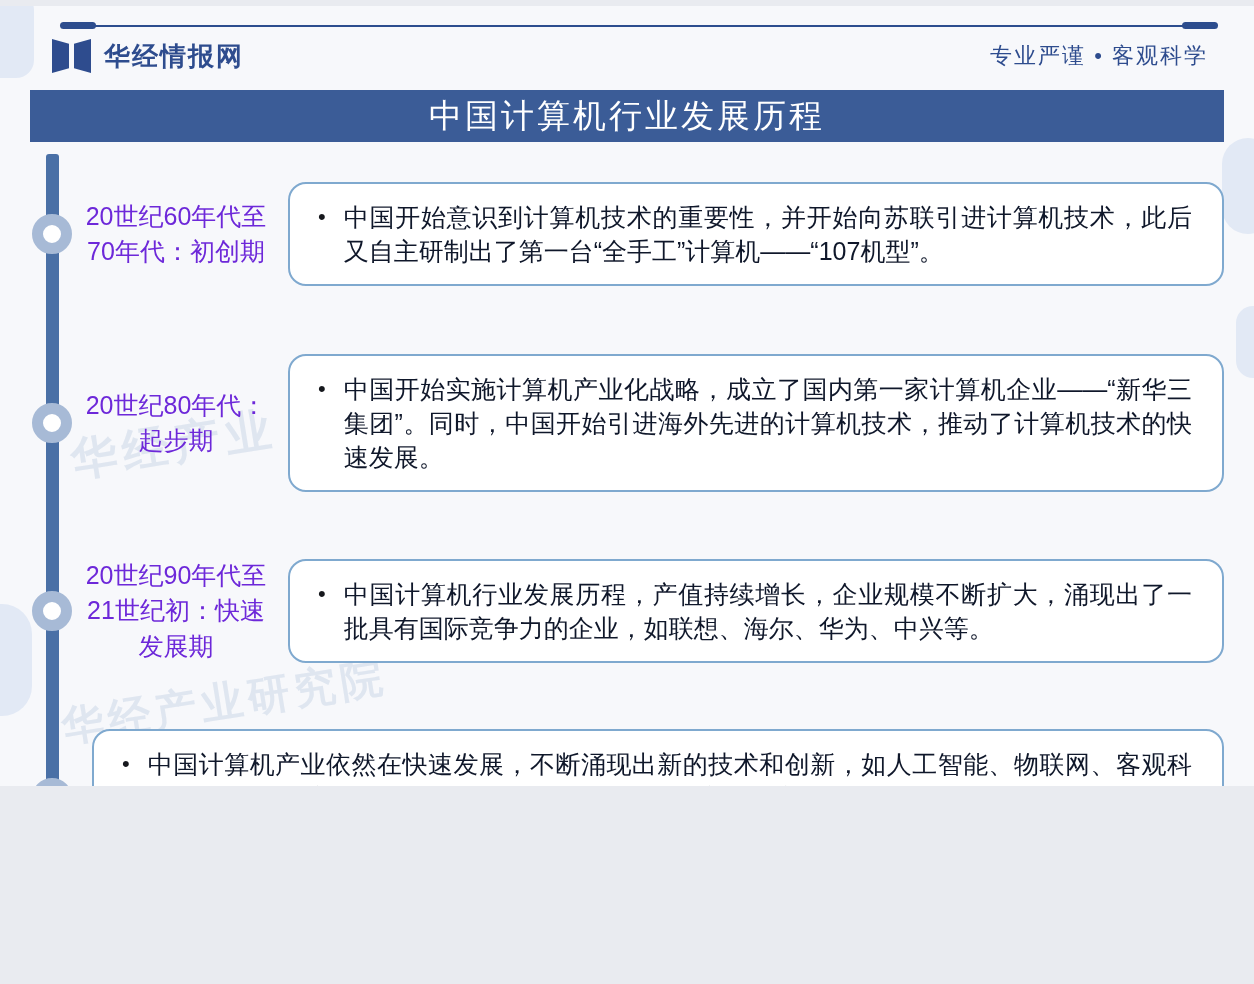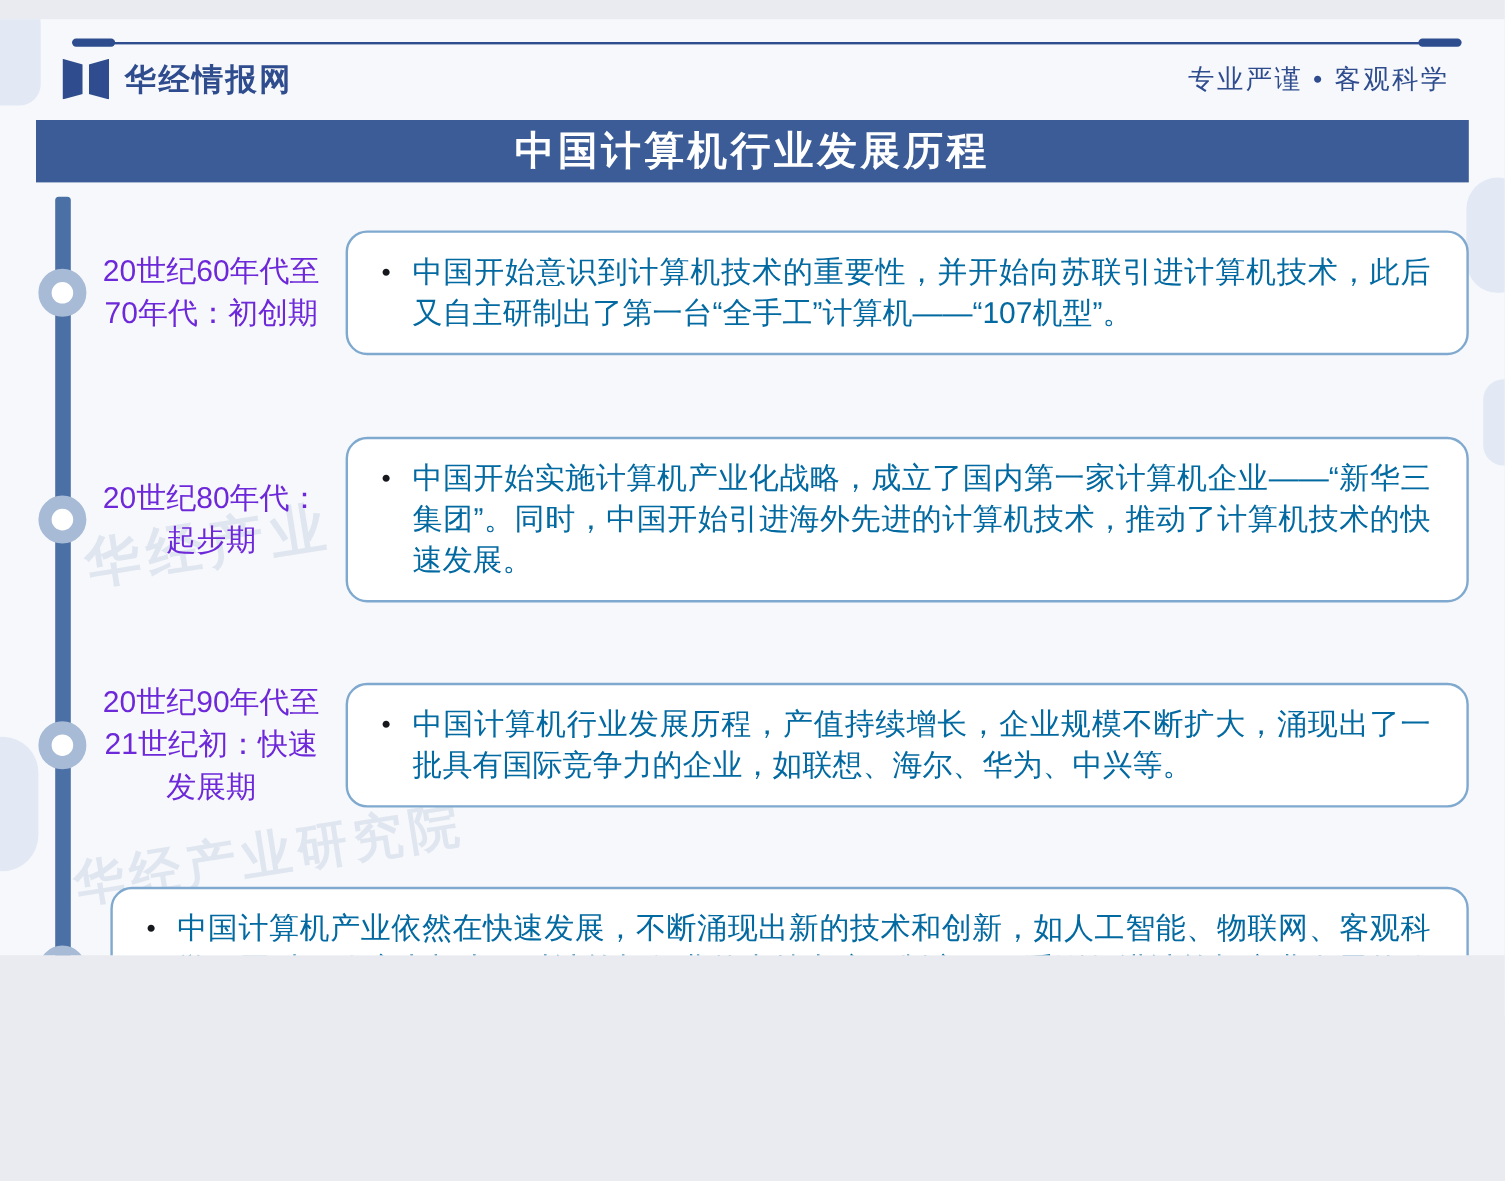--- a/index.html
+++ b/index.html
@@ -5,21 +5,21 @@
   html,body{margin:0;padding:0;}
   body{
     font-family:"Liberation Sans","DejaVu Sans",sans-serif;
     background:#e9ebf0;
   }
   .page{
     position:relative;
     width:1254px;height:780px;
     background:#f7f8fb;
     overflow:hidden;
-    margin:16px auto;
+    margin:6px auto;
   }
   
   .blob{position:absolute;background:#e2e9f5;border-radius:18px;}
   .blob.b1{left:-18px;top:-14px;width:52px;height:86px;}
   .blob.b2{left:-30px;top:598px;width:62px;height:112px;border-radius:30px;}
   .blob.b3{left:-22px;top:930px;width:70px;height:80px;border-radius:26px;}
   .blob.b4{right:-20px;top:132px;width:52px;height:96px;border-radius:26px;}
   .blob.b5{right:-16px;top:300px;width:34px;height:72px;border-radius:20px;}
 
   
@@ -39,21 +39,21 @@
   .logo-book{position:relative;width:40px;height:34px;}
   .logo-book .p{position:absolute;top:0;width:17px;height:34px;background:#2e4c8e;}
   .logo-book .pl{left:0;clip-path:polygon(0 0,100% 14%,100% 86%,0 100%);}
   .logo-book .pr{left:22px;clip-path:polygon(0 14%,100% 0,100% 100%,0 86%);}
   .brand-name{font-size:26px;color:#2e4c8e;font-weight:600;letter-spacing:2px;}
   .tagline{font-size:22px;color:#2e4c8e;font-weight:400;letter-spacing:2px;}
 
   
   .title-bar{position:absolute;top:84px;left:30px;right:30px;height:52px;
              background:#3b5c97;display:flex;align-items:center;justify-content:center;}
-  .title-bar .t{color:#ffffff;font-size:33px;font-weight:700;letter-spacing:3px;}
+  .title-bar .t{color:#ffffff;font-size:33px;font-weight:400;letter-spacing:3px;}
 
   
   .stages{position:absolute;top:146px;left:30px;right:30px;}
   .timeline-bar{position:absolute;left:16px;top:2px;width:13px;height:700px;
                 background:#4a70a6;border-radius:3px;}
   .timeline-arrow{position:absolute;left:1px;top:698px;width:0;height:0;
                   border-left:22px solid transparent;border-right:22px solid transparent;
                   border-top:46px solid #4a70a6;}
   .stage-row{position:relative;display:flex;align-items:center;
              padding-left:48px;margin-bottom:26px;}
@@ -61,21 +61,21 @@
         border:11px solid #a7bad6;background:#ffffff;border-radius:50%;
         box-sizing:border-box;z-index:2;}
   .stage-label{width:196px;flex-shrink:0;text-align:center;
                font-size:25px;line-height:1.42;color:#6d28d9;font-weight:500;}
   .stage-box{flex:1;margin-left:14px;background:#ffffff;border:2px solid #7fa9cf;
              border-radius:18px;box-sizing:border-box;
              display:flex;align-items:center;padding:16px 30px 16px 20px;}
   .box-inner{display:flex;align-items:flex-start;}
   .bullet{flex-shrink:0;font-size:22px;line-height:34px;color:#16181d;
           margin:0 18px 0 8px;}
-  .box-text{margin:0;font-size:25px;line-height:34px;color:#0369a1;
+  .box-text{margin:0;font-size:25px;line-height:34px;color:#0f172a;
             text-align:justify;font-weight:500;}
   .r1{min-height:164px;}
   .r2{min-height:162px;justify-content:center;}
   .r3{min-height:162px;}
   .r4{min-height:160px;}
 
   
   .wm{position:absolute;color:rgba(170,188,216,0.30);font-weight:700;
       transform:rotate(-9deg);pointer-events:none;white-space:nowrap;}
   .wm.w1{left:70px;top:408px;font-size:46px;letter-spacing:6px;}

